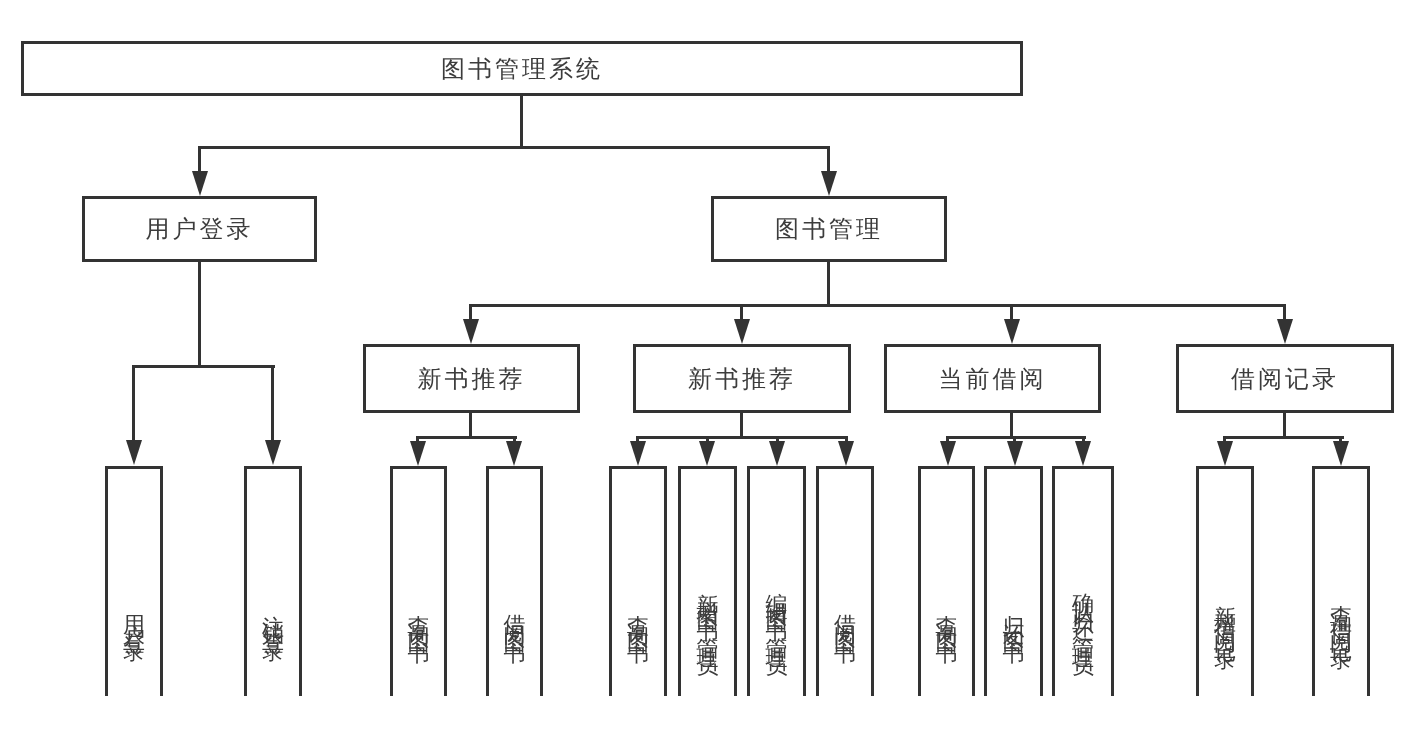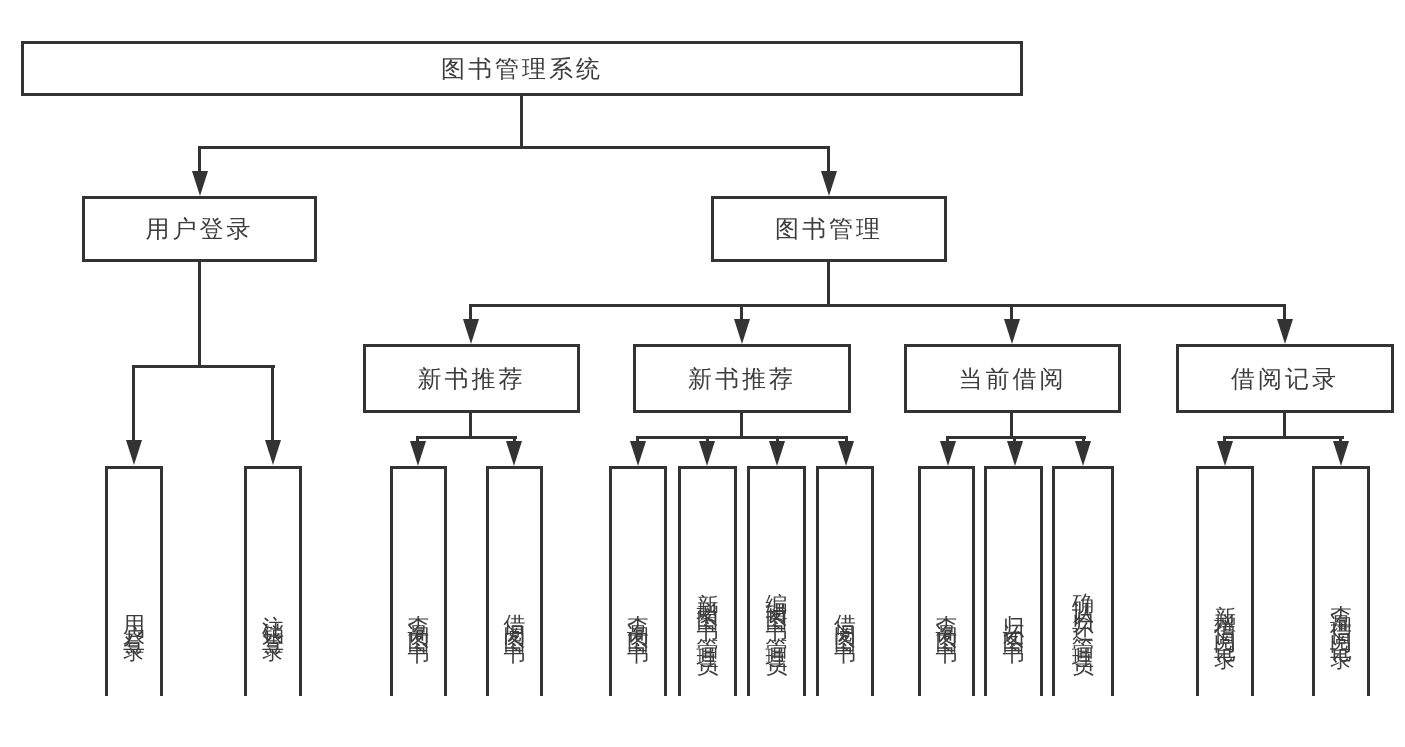--- a/index.html
+++ b/index.html
@@ -141,21 +141,21 @@
   <div class="node" style="left:363px;top:316px;width:217px;height:69px">
     <span class="hlabel">新书推荐</span>
   </div>
 
   <div class="node" style="left:711px;top:168px;width:236px;height:66px">
     <span class="hlabel">图书管理</span>
   </div>
   <div class="node" style="left:633px;top:316px;width:218px;height:69px">
     <span class="hlabel">新书推荐</span>
   </div>
-  <div class="node" style="left:904px;top:316px;width:217px;height:69px">
+  <div class="node" style="left:884px;top:316px;width:217px;height:69px">
     <span class="hlabel">当前借阅</span>
   </div>
   <div class="node" style="left:1176px;top:316px;width:218px;height:69px">
     <span class="hlabel">借阅记录</span>
   </div>
 
   <div class="node leaf" style="left:105px;top:438px;width:58px;height:298px">
     <span class="vtext">用户登录</span>
   </div>
   <div class="node leaf" style="left:244px;top:438px;width:58px;height:298px">

